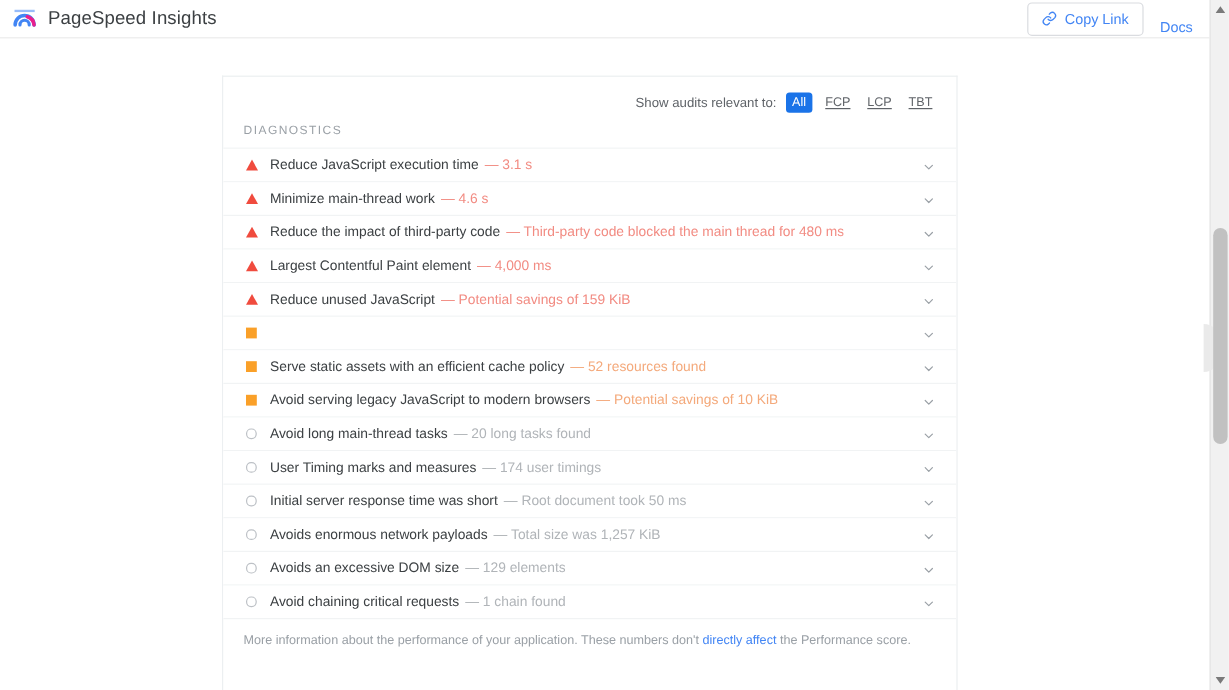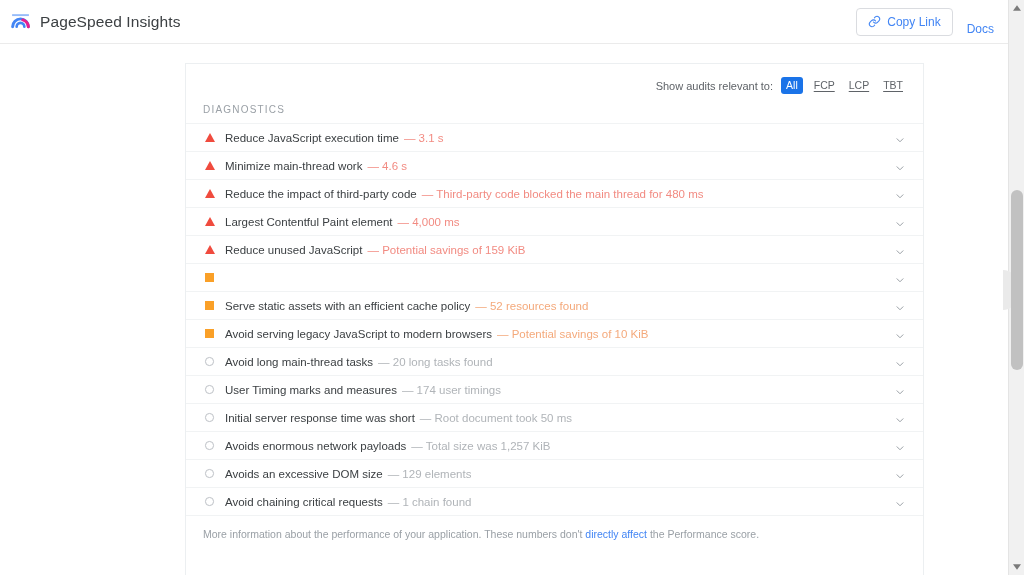--- a/index.html
+++ b/index.html
@@ -11,21 +11,21 @@
     background: #ffffff;
     font-family: "Liberation Sans", sans-serif;
     -webkit-font-smoothing: antialiased;
   }
 
   
   .header {
     position: absolute;
     top: 0; left: 0;
     width: 1008px;
-    height: 44px;
+    height: 32px;
     background: #ffffff;
     border-bottom: 1px solid #ebebeb;
     display: flex;
     align-items: center;
     padding: 0 14px 0 10px;
   }
   .brand {
     display: flex;
     align-items: center;
     gap: 9px;
@@ -103,21 +103,21 @@
     background: #1a73e8;
     border-radius: 2px 2px 0 0;
   }
   .tab-icon { display: block; width: 15px; height: 15px; }
 
   
   .panel {
     position: absolute;
     left: 185px;
     top: 63px;
-    width: 739px;
+    width: 613px;
     height: 512px;
     background: #ffffff;
     border-left: 1px solid #eceff1;
     border-right: 1px solid #eceff1;
     border-top: 1px solid #eceff1;
     overflow: hidden;
   }
   .filter-bar {
     display: flex;
     align-items: center;

